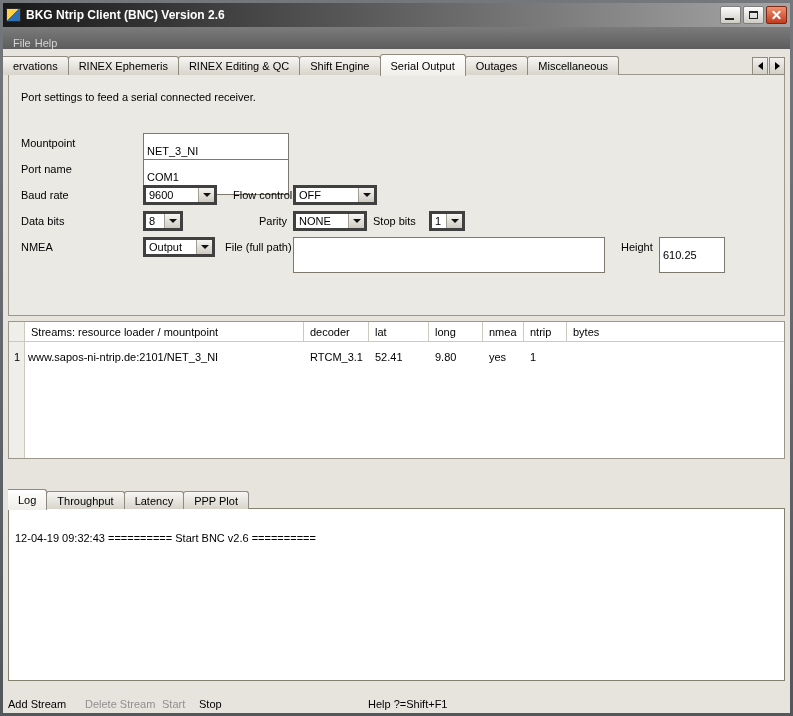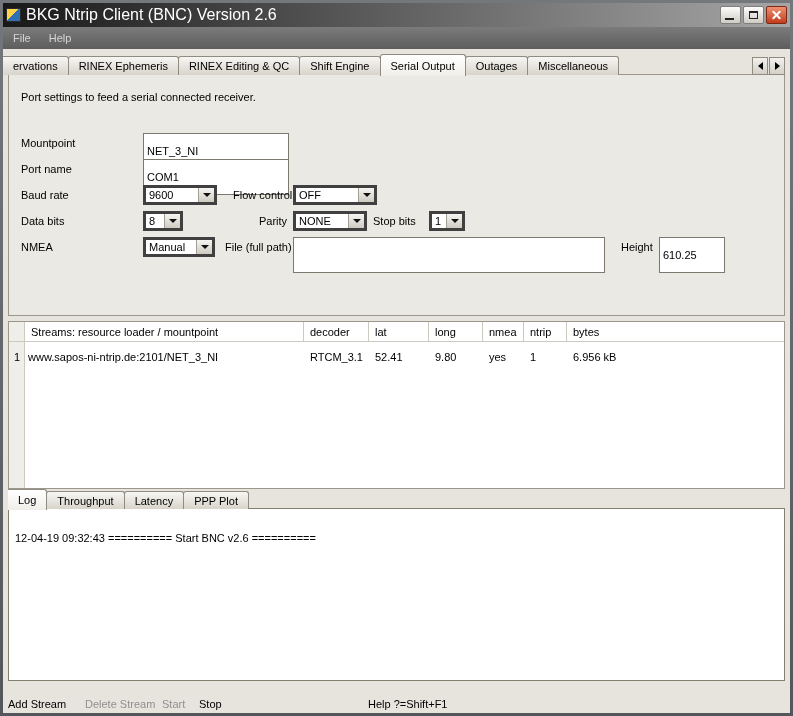--- a/index.html
+++ b/index.html
@@ -2,31 +2,31 @@
 <html><head>
 <meta charset="utf-8">
 <style>
   *{box-sizing:border-box;margin:0;padding:0}
   html,body{width:793px;height:716px}
   body{font-family:"Liberation Sans",sans-serif;font-size:11px;color:#000;background:#555}
   .window{position:relative;width:793px;height:716px;background:linear-gradient(to bottom,#74787c,#53565a);padding:3px}
   
   .titlebar{height:24px;background:linear-gradient(to right,#181818,#606060 50%,#a6a6a6);display:flex;align-items:center;padding:0 3px;gap:5px}
   .app-icon{width:15px;height:14px;background:linear-gradient(135deg,#ffd24a 0 45%,#2f6fb4 45%);border:1px solid #2b2b2b;flex:0 0 auto}
-  .title-text{color:#fff;font-weight:normal;font-size:16px;flex:1;white-space:nowrap;overflow:hidden}
+  .title-text{color:#fff;font-weight:bold;font-size:12px;flex:1;white-space:nowrap;overflow:hidden}
   .winbtns{display:flex;gap:2px}
   .winbtn{width:21px;height:18px;background:linear-gradient(#fdfdfd,#cfccc4);border:1px solid #7f7f7f;border-radius:2px;position:relative;cursor:default}
   .winbtn.close{background:linear-gradient(#ef9072,#c23b1d);border-color:#7e2914}
   .glyph-min{position:absolute;left:4px;bottom:3px;width:9px;height:2px;background:#222}
   .glyph-max{position:absolute;left:5px;top:4px;width:9px;height:8px;border:1px solid #222;border-top-width:2px}
   .glyph-x{position:absolute;left:4px;top:7px;width:11px;height:2px;background:#fff;border-radius:1px}
   .glyph-x.a{transform:rotate(45deg)}
   .glyph-x.b{transform:rotate(-45deg)}
   
-  .menubar{height:22px;background:linear-gradient(#7b7b7b,#5d5d5d);display:flex;align-items:center;gap:18px;padding:0 10px}
+  .menubar{height:22px;background:linear-gradient(#7b7b7b,#5d5d5d);display:flex;align-items:flex-end;gap:4px;padding:0 10px}
   .menu-item{color:#d5d5d5}
   
   .client{position:relative;height:664px;background:#e7e4de;overflow:hidden}
   
   .tabbar{position:absolute;left:0;top:4px;height:22px;display:flex;align-items:flex-end;z-index:3}
   .tab{height:19px;display:flex;align-items:center;padding:0 10px;background:linear-gradient(#f7f6f3,#d8d4cb);border:1px solid #8f8b80;border-bottom:none;border-top-left-radius:3px;border-top-right-radius:3px;margin-right:-1px;white-space:nowrap;cursor:default}
   .tab.cut{border-top-left-radius:0;border-left:none;}
   .tab.sel{height:22px;background:linear-gradient(#ffffff,#f0eee9);z-index:4;margin-bottom:-1px}
   .tab-scroll{position:absolute;right:5px;top:8px;display:flex;z-index:3}
   .scrollbtn{width:16px;height:18px;background:linear-gradient(#f2f1ee,#d4d0c7);border:1px solid #8f8b80;display:flex;align-items:center;justify-content:center;margin-left:1px;cursor:default}
@@ -45,21 +45,21 @@
   .l-port{left:12px;top:84px}    .f-port{left:134px;top:84px;width:146px}
   .l-baud{left:12px;top:110px}   .f-baud{left:134px;top:110px;width:74px}
   .l-flow{left:224px;top:110px}  .f-flow{left:284px;top:110px;width:84px}
   .l-dbits{left:12px;top:136px}  .f-dbits{left:134px;top:136px;width:40px}
   .l-parity{left:250px;top:136px}.f-parity{left:284px;top:136px;width:74px}
   .l-sbits{left:364px;top:136px} .f-sbits{left:420px;top:136px;width:36px}
   .l-nmea{left:12px;top:162px}   .f-nmea{left:134px;top:162px;width:72px}
   .l-file{left:216px;top:162px}  .f-file{left:284px;top:162px;width:312px}
   .l-height{left:612px;top:162px}.f-height{left:650px;top:162px;width:66px}
   
-  .table{position:absolute;left:5px;top:272px;width:777px;height:168px;background:#fff;border:1px solid #9b978c}
+  .table{position:absolute;left:5px;top:272px;width:777px;height:138px;background:#fff;border:1px solid #9b978c}
   .gutter{position:absolute;left:0;top:0;bottom:0;width:16px;background:#f0eee9;border-right:1px solid #ccc9c1}
   .thead{position:absolute;left:0;top:0;right:0;height:20px;display:flex;border-bottom:1px solid #ccc9c1}
   .th{display:flex;align-items:center;padding-left:6px;border-right:1px solid #ccc9c1;overflow:hidden;white-space:nowrap}
   .th.c7{border-right:none}
   .trow{position:absolute;left:0;top:27px;right:0;height:16px;display:flex;align-items:center}
   .td{padding-left:6px;overflow:hidden;white-space:nowrap}
   .c0{width:16px;padding:0;display:flex;align-items:center;justify-content:center}
   .c1{width:279px} .c2{width:65px} .c3{width:60px} .c4{width:54px} .c5{width:41px} .c6{width:43px} .c7{flex:1}
   .td.c1{padding-left:3px}
   
@@ -181,21 +181,21 @@
       <span class="lbl l-sbits">Stop bits</span>
       <div class="combo f-sbits">
         <span class="cval">1</span>
         <span class="cbtn">
             <span class="tri-down"></span>
           </span>
       </div>
 
       <span class="lbl l-nmea">NMEA</span>
       <div class="combo f-nmea">
-        <span class="cval">Manual</span>
+        <span class="cval">Output</span>
         <span class="cbtn">
             <span class="tri-down"></span>
           </span>
       </div>
 
       <span class="lbl l-file">File (full path)</span>
       <input class="txt f-file" value="" style="">
 
       <span class="lbl l-height">Height</span>
       <input class="txt f-height" value="610.25" style="">
@@ -214,21 +214,20 @@
         <span class="th c7">bytes</span>
       </div>
       <div class="trow">
         <span class="td c0">1</span>
         <span class="td c1">www.sapos-ni-ntrip.de:2101/NET_3_NI</span>
         <span class="td c2">RTCM_3.1</span>
         <span class="td c3">52.41</span>
         <span class="td c4">9.80</span>
         <span class="td c5">yes</span>
         <span class="td c6">1</span>
-        <span class="td c7">6.956 kB</span>
       </div>
     </div>
 
     <div class="btabs">
       <div class="tab cut sel">
           <span>Log</span>
         </div>
       <div class="tab">
           <span>Throughput</span>
         </div>

